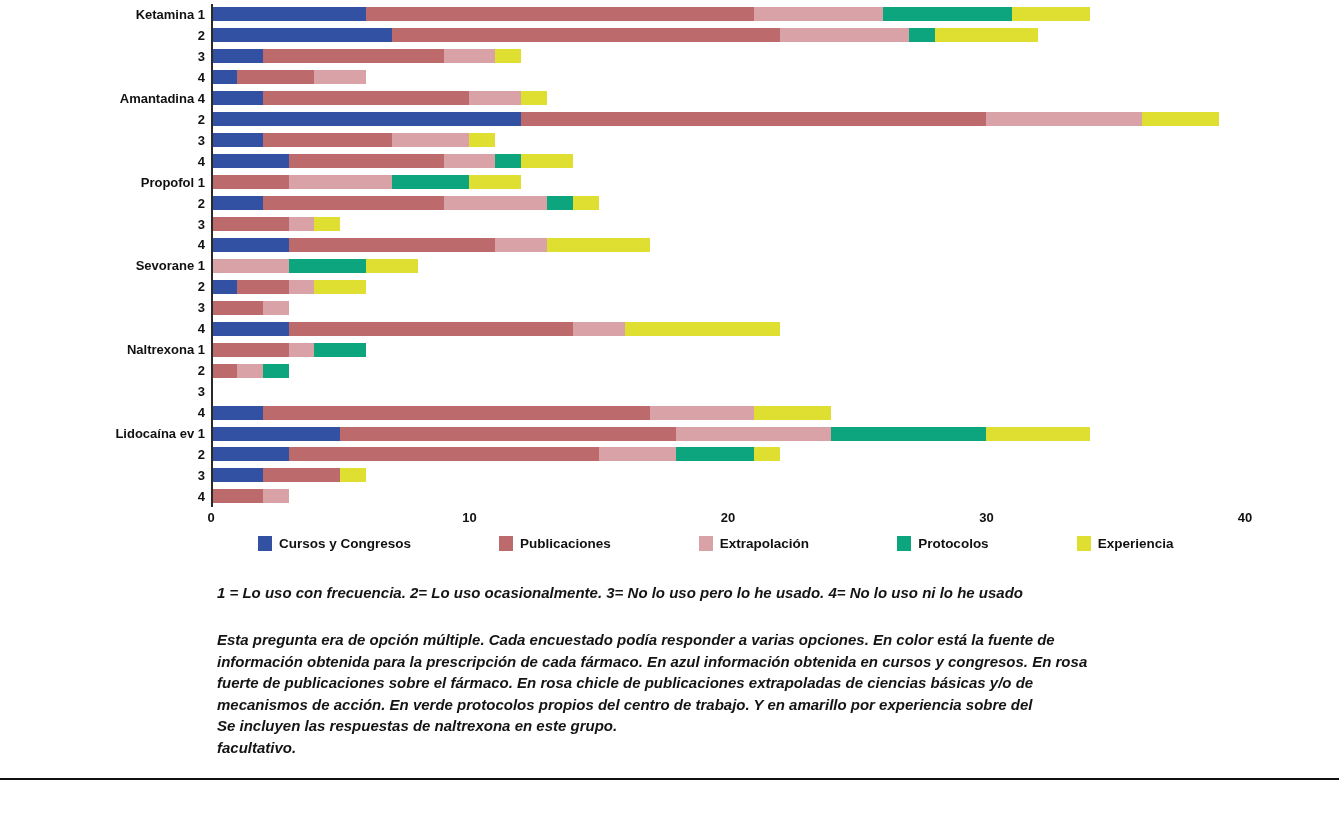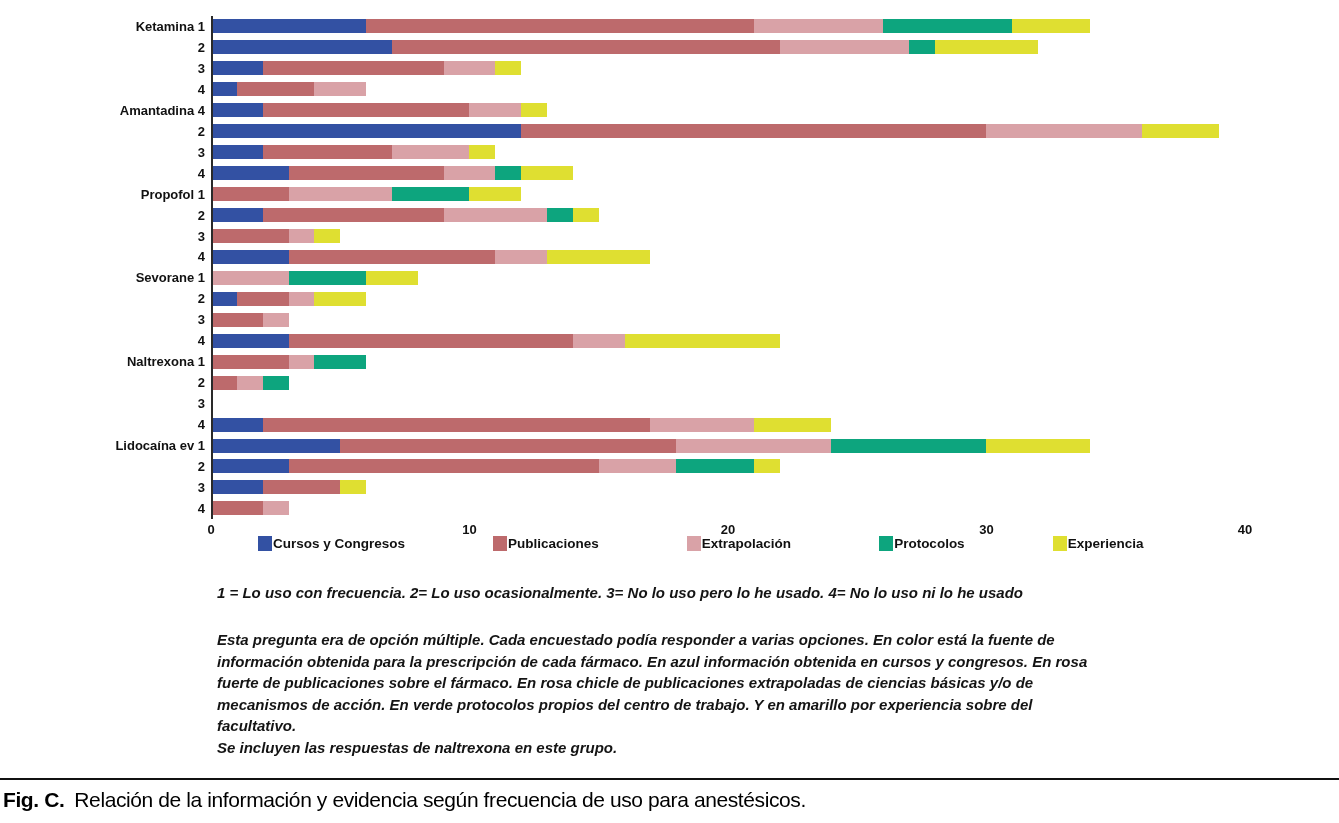--- a/index.html
+++ b/index.html
@@ -1,38 +1,38 @@
 <!DOCTYPE html>
 <html><head>
 <meta charset="utf-8">
 <style>
   html,body{margin:0;padding:0;background:#fff;}
   .page{position:relative;width:1339px;height:823px;background:#ffffff;
         font-family:"Liberation Sans",sans-serif;color:#1a1a1a;overflow:hidden;}
 
   
-  .chart{position:absolute;top:16px;left:0;width:1317px;height:560px;}
+  .chart{position:absolute;top:4px;left:0;width:1317px;height:560px;}
   .plot-rows{position:absolute;top:0;left:0;}
   .bar-row{display:flex;align-items:center;height:20.96px;}
   .row-label{width:205px;padding-right:6px;text-align:right;font-size:13px;font-weight:700;color:#111;
              white-space:nowrap;}
   .row-track{display:flex;align-items:center;height:14px;width:1090px;}
   .bar-seg{height:14px;}
   .y-axis-line{position:absolute;left:211px;top:0;width:2px;height:503px;background:#2a2a2a;}
   .ticks{position:absolute;left:211px;top:506px;width:1034px;height:18px;}
   .tick{position:absolute;top:0;transform:translateX(-50%);font-size:13px;font-weight:700;color:#111;}
   .tick:nth-child(1){left:0%;}
   .tick:nth-child(2){left:25%;}
   .tick:nth-child(3){left:50%;}
   .tick:nth-child(4){left:75%;text-align:right;}
   .tick:nth-child(5){left:100%;}
 
   
   .legend{position:absolute;top:536px;left:258px;display:flex;align-items:center;gap:88px;}
-  .legend-item{display:flex;gap:1px;white-space:nowrap;}
+  .legend-item{display:flex;gap:7px;white-space:nowrap;}
   .legend-swatch{width:14px;height:15px;display:inline-block;}
   .legend-label{font-size:13.5px;font-weight:700;color:#111;}
 
   
   .scale-note{position:absolute;left:217px;top:584px;width:1115px;
               font-size:15px;font-style:italic;font-weight:700;color:#141414;}
   .paragraph{position:absolute;left:217px;top:629px;width:1115px;
              font-size:15px;font-style:italic;font-weight:700;color:#141414;line-height:21.5px;}
 
   
@@ -289,22 +289,19 @@
     </div>
   </div>
 
   <div class="scale-note">1 = Lo uso con frecuencia. 2= Lo uso ocasionalmente. 3= No lo uso pero lo he usado. 4= No lo uso ni lo he usado</div>
 
   <div class="paragraph">
     <div>Esta pregunta era de opción múltiple. Cada encuestado podía responder a varias opciones. En color está la fuente de</div>
     <div>información obtenida para la prescripción de cada fármaco. En azul información obtenida en cursos y congresos. En rosa</div>
     <div>fuerte de publicaciones sobre el fármaco. En rosa chicle de publicaciones extrapoladas de ciencias básicas y/o de</div>
     <div>mecanismos de acción. En verde protocolos propios del centro de trabajo. Y en amarillo por experiencia sobre del</div>
+    <div>Se incluyen las respuestas de naltrexona en este grupo.</div>
     <div>facultativo.</div>
-    <div>Se incluyen las respuestas de naltrexona en este grupo.</div>
   </div>
 
   <div class="caption-rule"></div>
-  <div class="caption">
-    <b>Fig. C.</b><span>Relación de la información y evidencia según frecuencia de uso para anestésicos.</span>
-  </div>
 
 </div>
 
 </body></html>

